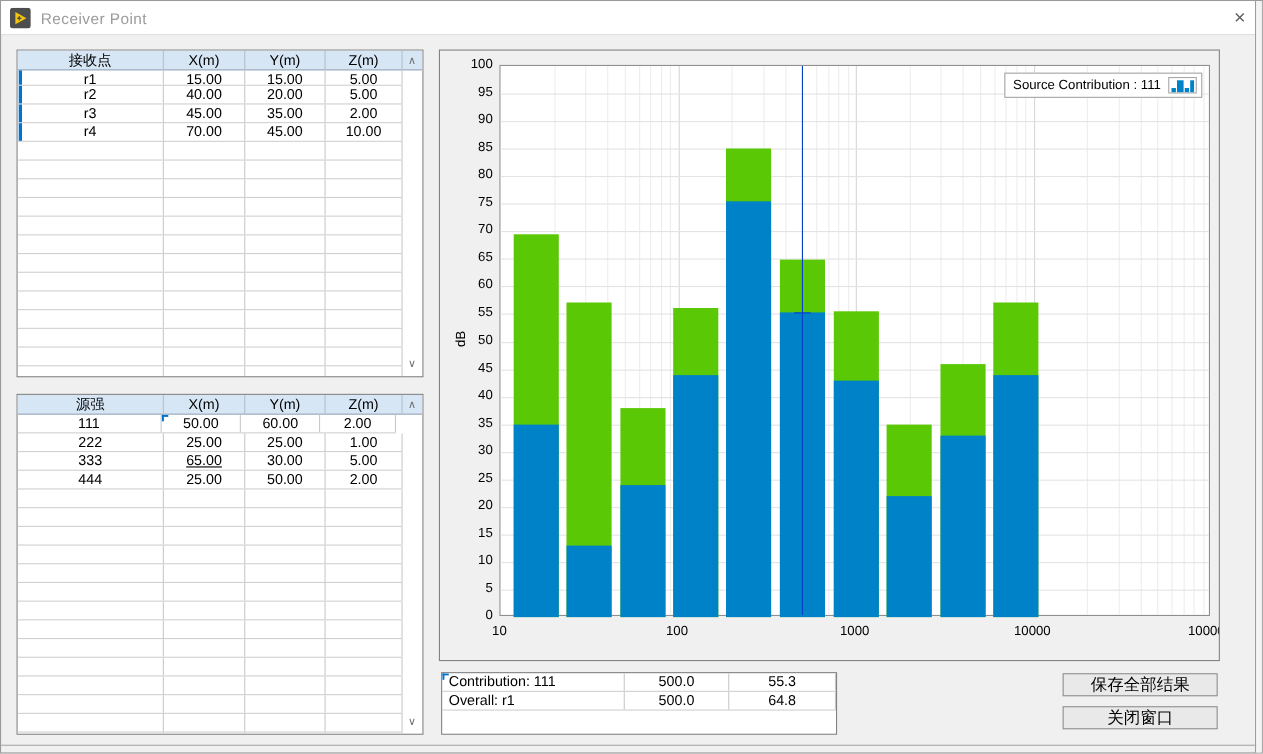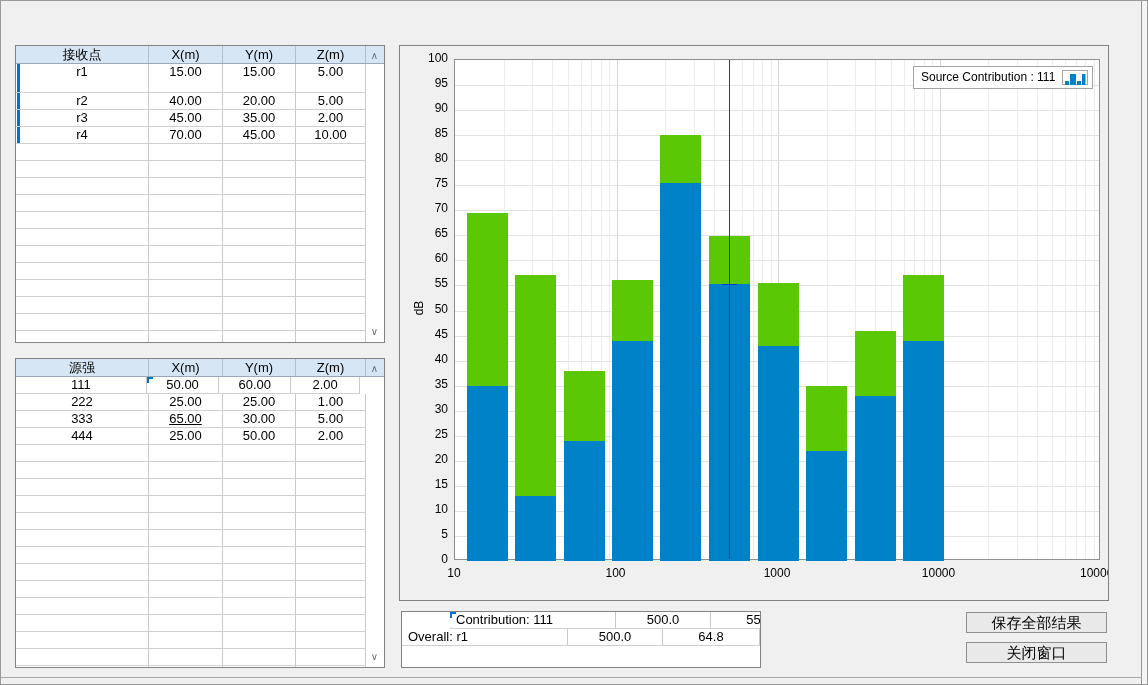--- a/index.html
+++ b/index.html
@@ -66,29 +66,39 @@
   
   #right-edge-line { position:absolute; left:1140px; top:0; width:1px; height:685px; background:#949494; }
   #right-strip { position:absolute; left:1141px; top:0; width:7px; height:685px; background:#f4f4f4; }
   #bottom-edge-line { position:absolute; left:0; top:676px; width:1141px; height:1px; background:#a8a8a8; }
 </style>
 </head>
 <body>
 
 <div id="stage">
 
+  <div class="titlebar">
+    <svg class="app-icon" viewBox="0 0 19 19">
+      <rect x="0" y="0" width="19" height="19" rx="3" fill="#4d4d4d"></rect>
+      <polygon points="5,4 15,9.5 5,15" fill="#f2c50f"></polygon>
+      <rect x="6.5" y="9" width="4" height="1.2" fill="#4d4d4d"></rect>
+      <rect x="7.9" y="7.6" width="1.2" height="4" fill="#4d4d4d"></rect>
+    </svg>
+    <span class="title-text">Receiver Point</span>
+    <span class="close-btn">×</span>
+  </div>
 
   <div class="panel" id="receiver-panel">
       <div class="t-head" style="height: 18px;">
         <div class="t-hcell" style="width: 133px; line-height: 17px;">接收点</div>
         <div class="t-hcell" style="width: 74px; line-height: 17px;">X(m)</div>
         <div class="t-hcell" style="width: 73px; line-height: 17px;">Y(m)</div>
         <div class="t-hcell" style="width: 70px; line-height: 17px;">Z(m)</div>
       </div>
-      <div class="t-row" style="height: 29px; width: 350px;">
+      <div class="t-row" style="height: 14px; width: 350px;">
         <div class="t-cell" style="width: 133px; line-height: 16px;">r1</div>
         <div class="t-cell" style="width: 74px; line-height: 16px;">15.00</div>
         <div class="t-cell" style="width: 73px; line-height: 16px;">15.00</div>
         <div class="t-cell" style="width: 70px; line-height: 16px;">5.00</div>
         <div class="row-marker"></div>
       </div>
       <div class="t-row" style="height: 17px; width: 350px;">
         <div class="t-cell" style="width: 133px; line-height: 16px;">r2</div>
         <div class="t-cell" style="width: 74px; line-height: 16px;">40.00</div>
         <div class="t-cell" style="width: 73px; line-height: 16px;">20.00</div>
@@ -420,21 +430,21 @@
       <div class="yt" style="left: 8px; top: 55.1px; width: 40px;">90</div>
       <div class="yt" style="left: 8px; top: 30.05px; width: 40px;">95</div>
       <div class="yt" style="left: 8px; top: 5px; width: 40px;">100</div>
       <div class="xt" style="left: 24px; top: 520px; width: 60px;">10</div>
       <div class="xt" style="left: 185.5px; top: 520px; width: 60px;">100</div>
       <div class="xt" style="left: 347px; top: 520px; width: 60px;">1000</div>
       <div class="xt" style="left: 508.5px; top: 520px; width: 60px;">10000</div>
       <div class="xt" style="left: 670px; top: 520px; width: 60px;">100000</div>
     </div>
   <div class="panel" id="cursor-panel">
-      <div class="t-row" style="height: 17px; width: 358px; margin-left: 48px;">
+      <div class="t-row" style="height: 17px; width: 358px;">
         <div class="t-cell left" style="width: 166px; line-height: 16px;">Contribution: 111<div class="cell-corner"></div></div>
         <div class="t-cell" style="width: 95px; line-height: 16px;">500.0</div>
         <div class="t-cell" style="width: 97px; line-height: 16px;">55.3</div>
       </div>
       <div class="t-row" style="height: 17px; width: 358px;">
         <div class="t-cell left" style="width: 166px; line-height: 16px;">Overall: r1</div>
         <div class="t-cell" style="width: 95px; line-height: 16px;">500.0</div>
         <div class="t-cell" style="width: 97px; line-height: 16px;">64.8</div>
       </div>
     </div>

